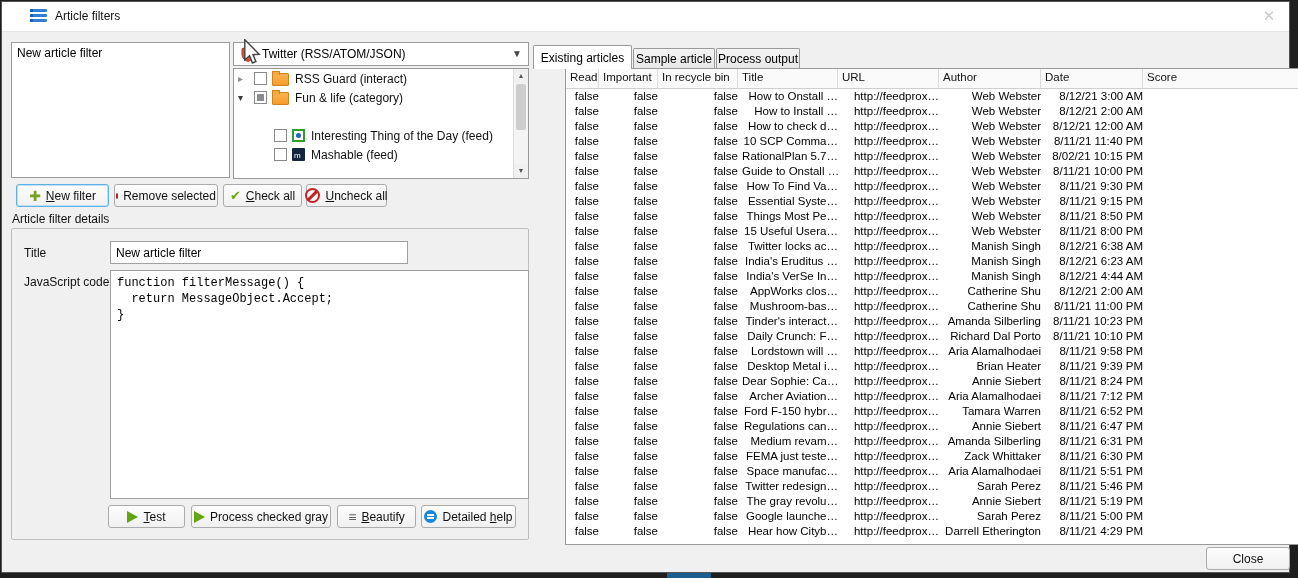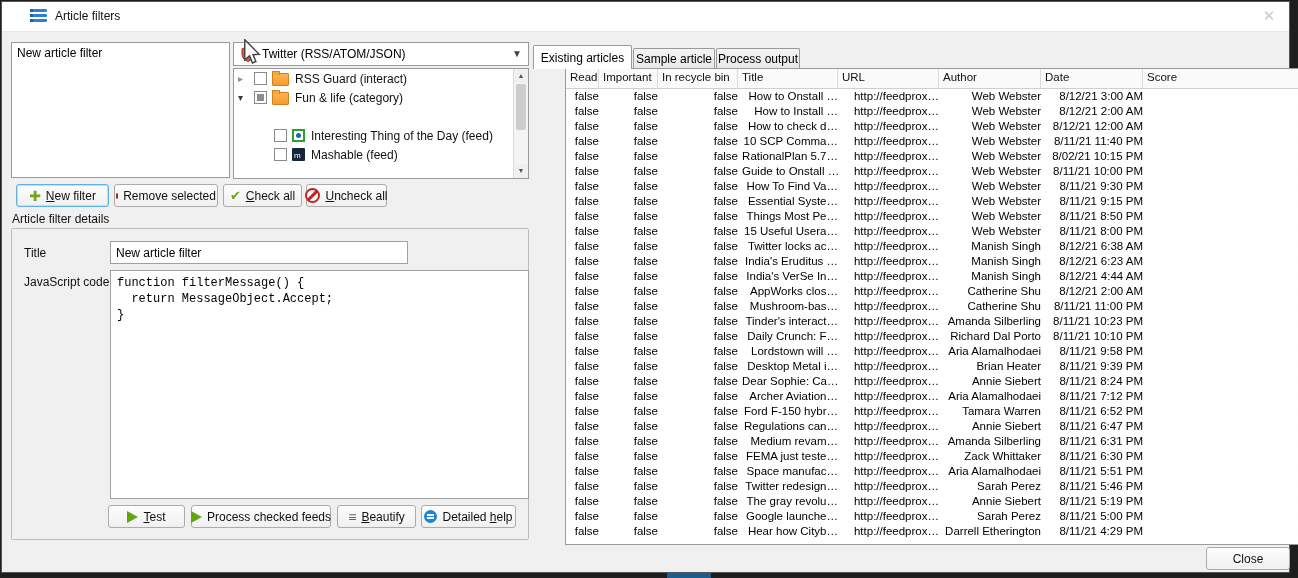--- a/index.html
+++ b/index.html
@@ -209,21 +209,21 @@
   <textarea class="code-area" spellcheck="false" style="">function filterMessage() {
   return MessageObject.Accept;
 }</textarea>
 
   <div class="btn" style="left:106px;top:503px;width:77px;">
     <span class="ic-play"></span>
     <span><u>T</u>est</span>
   </div>
   <div class="btn" style="left:189px;top:503px;width:140px;">
     <span class="ic-play"></span>
-    <span>Process checked feeds</span>
+    <span>Process checked gray</span>
   </div>
   <div class="btn" style="left:335px;top:503px;width:79px;">
     <span class="ic-lines">≡</span>
     <span><u>B</u>eautify</span>
   </div>
   <div class="btn" style="left:419px;top:503px;width:95px;">
     <span class="ic-help"></span>
     <span>Detailed <u>h</u>elp</span>
   </div>
 

